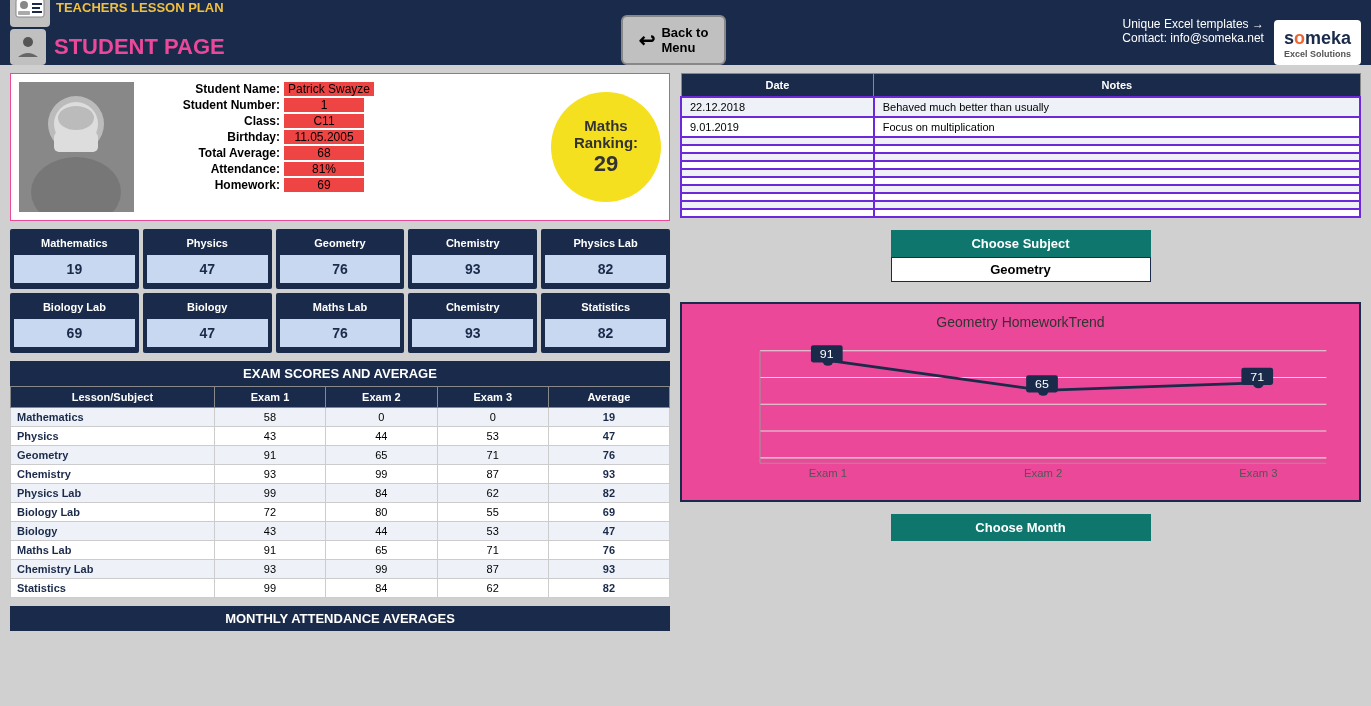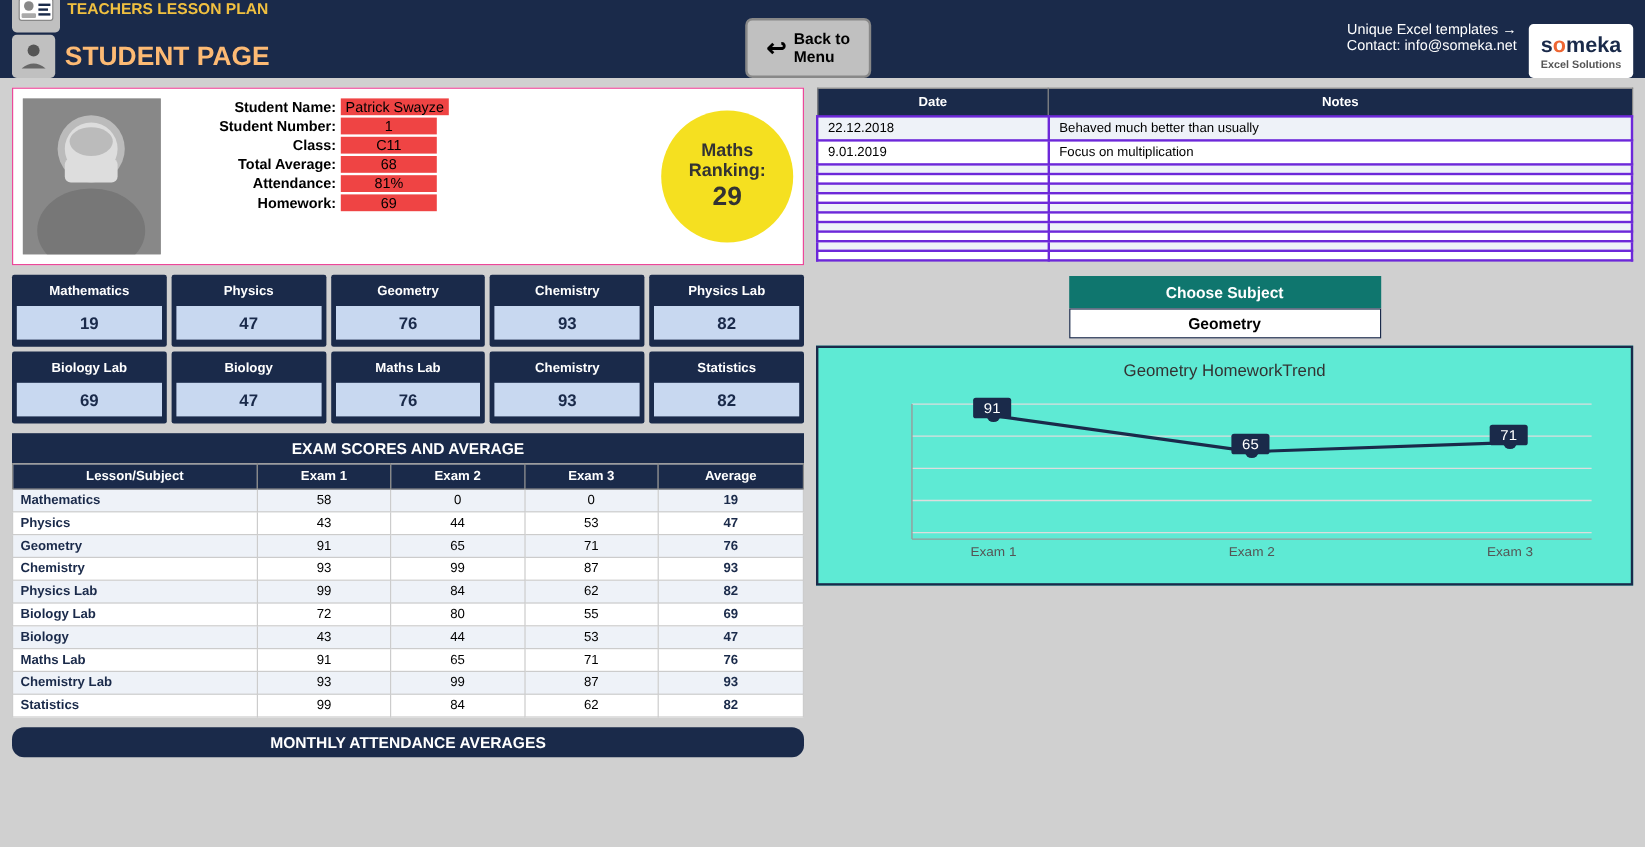--- a/index.html
+++ b/index.html
@@ -2,21 +2,21 @@
 <html><head>
   <meta charset="utf-8">
   <style>
     * { box-sizing: border-box; margin: 0; padding: 0; }
     body { font-family: Arial, sans-serif; font-size: 12px; background: #d0d0d0; width: 1371px; min-height: 706px; overflow: hidden; }
 
     
     .header { background: #1a2a4a; display: flex; align-items: flex-end; justify-content: space-between; padding: 0 10px; height: 65px; }
     .header-left { display: flex; flex-direction: column; }
     .header-title-top { color: #f0c040; font-size: 13px; font-weight: bold; display: flex; align-items: center; gap: 6px; }
-    .header-title-bottom { color: #fdba74; font-size: 22px; font-weight: bold; display: flex; align-items: center; gap: 8px; margin-top: 2px; }
+    .header-title-bottom { color: #ec4899; font-size: 22px; font-weight: bold; display: flex; align-items: center; gap: 8px; margin-top: 2px; }
     .header-icon { width: 40px; height: 40px; background: #c0c0c0; border-radius: 4px; display: flex; align-items: center; justify-content: center; }
     .header-center { display: flex; flex-direction: column; align-items: center; gap: 4px; }
     .back-btn { background: #c0c0c0; border: 2px solid #888; border-radius: 6px; padding: 8px 16px; font-weight: bold; font-size: 13px; cursor: pointer; display: flex; align-items: center; gap: 6px; }
     .header-right { display: flex; align-items: center; gap: 10px; }
     .header-right-text { color: white; font-size: 12px; text-align: right; }
     .someka-logo { background: white; padding: 6px 10px; border-radius: 4px; font-size: 20px; font-weight: bold; color: #1a2a4a; margin-top: 24px; }
     .someka-logo span { color: #e63; }
 
     
     .main { display: flex; gap: 10px; padding: 8px 10px; }
@@ -54,25 +54,25 @@
     .notes-table td { border: 2px solid #6d28d9; padding: 3px 8px; font-size: 11px; }
     .notes-table tr:nth-child(odd) td { background: #eef2f8; }
     .notes-table tr:nth-child(even) td { background: white; }
 
     
     .choose-subject-section { margin-top: 10px; }
     .choose-subject-btn { background: #0f766e; color: white; font-weight: bold; text-align: center; padding: 6px; font-size: 13px; }
     .choose-subject-value { background: white; border: 1px solid #1a2a4a; text-align: center; padding: 4px; font-size: 13px; font-weight: bold; }
 
     
-    .chart-container { background: #5eead4; border: 2px solid #1a2a4a; padding: 10px; margin-top: 6px; height: 200px; position: relative; }
+    .chart-container { background: #ec4899; border: 2px solid #1a2a4a; padding: 10px; margin-top: 20px; height: 200px; position: relative; }
     .chart-title { text-align: center; font-size: 14px; color: #333; margin-bottom: 10px; }
 
     
-    .monthly-section { background: #1a2a4a; color: white; font-weight: bold; text-align: center; padding: 5px; margin-top: 8px; font-size: 13px; border-radius: 10px; }
+    .monthly-section { background: #1a2a4a; color: white; font-weight: bold; text-align: center; padding: 5px; margin-top: 8px; font-size: 13px; }
 
     
     .choose-month-section { margin-top: 10px; }
 
     
     .chart-svg { width: 100%; height: 150px; }
   </style>
 </head>
 <body>
 
@@ -142,20 +142,24 @@
           <div class="info-label">Student Name:</div>
           <div class="info-value">Patrick Swayze</div>
         </div>
         <div class="info-row">
           <div class="info-label">Student Number:</div>
           <div class="info-value">1</div>
         </div>
         <div class="info-row">
           <div class="info-label">Class:</div>
           <div class="info-value">C11</div>
+        </div>
+        <div class="info-row">
+          <div class="info-label">Birthday:</div>
+          <div class="info-value">11.05.2005</div>
         </div>
         <div class="info-row">
           <div class="info-label">Total Average:</div>
           <div class="info-value">68</div>
         </div>
         <div class="info-row">
           <div class="info-label">Attendance:</div>
           <div class="info-value">81%</div>
         </div>
         <div class="info-row">
@@ -399,15 +403,20 @@
         <text x="309" y="45" text-anchor="middle" fill="white" font-size="11" font-family="Arial">65</text>
         <rect x="485" y="26" width="28" height="16" rx="2" fill="#1a2a4a"></rect>
         <text x="499" y="38" text-anchor="middle" fill="white" font-size="11" font-family="Arial">71</text>
 
         <text x="120" y="128" text-anchor="middle" fill="#555" font-size="10" font-family="Arial">Exam 1</text>
         <text x="310" y="128" text-anchor="middle" fill="#555" font-size="10" font-family="Arial">Exam 2</text>
         <text x="500" y="128" text-anchor="middle" fill="#555" font-size="10" font-family="Arial">Exam 3</text>
       </svg>
     </div>
 
+    <div class="choose-month-section" style="display:flex;flex-direction:column;align-items:center;margin-top:12px;">
+      <div style="width:260px;">
+        <div class="choose-subject-btn">Choose Month</div>
+      </div>
+    </div>
 
   </div>
 </div>
 
 </body></html>

